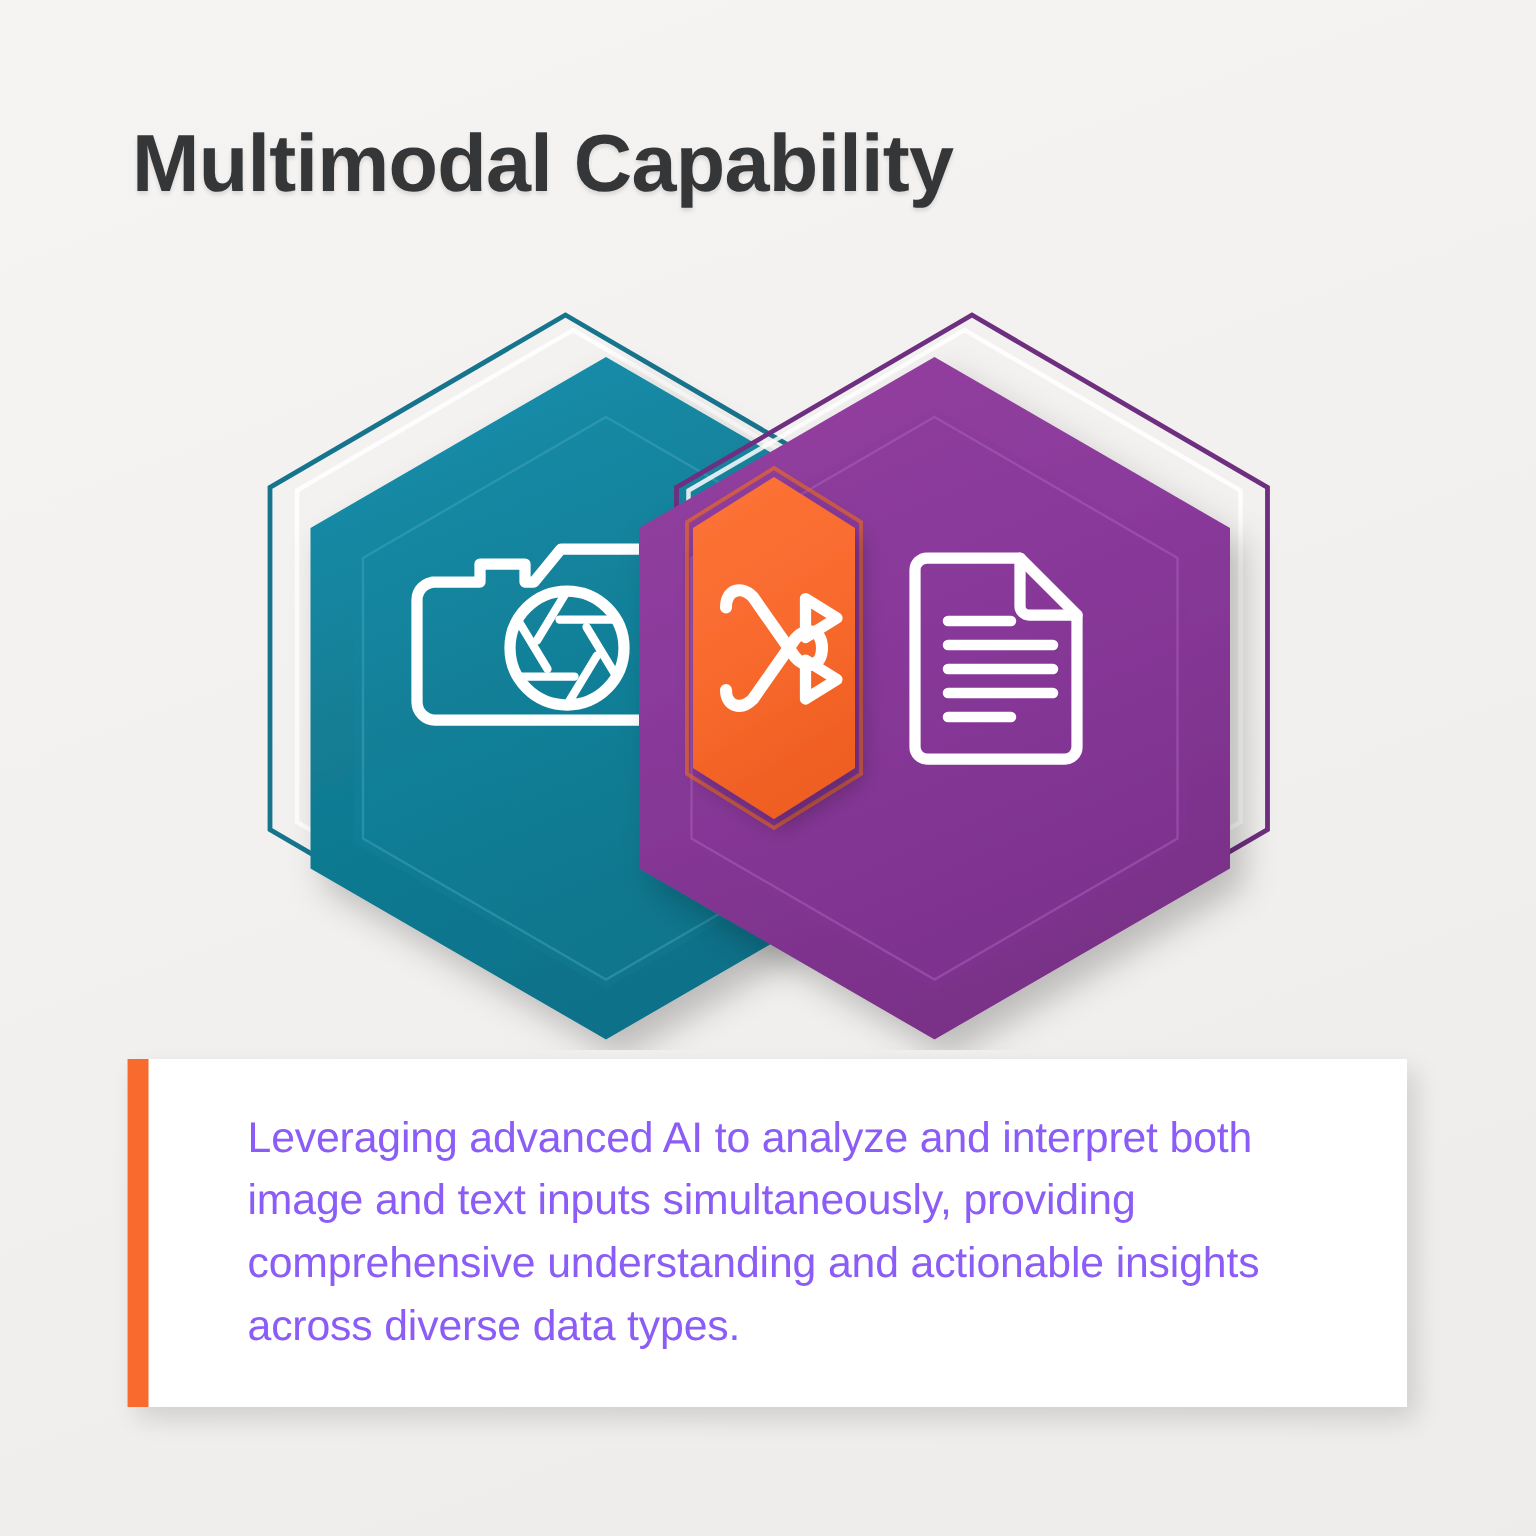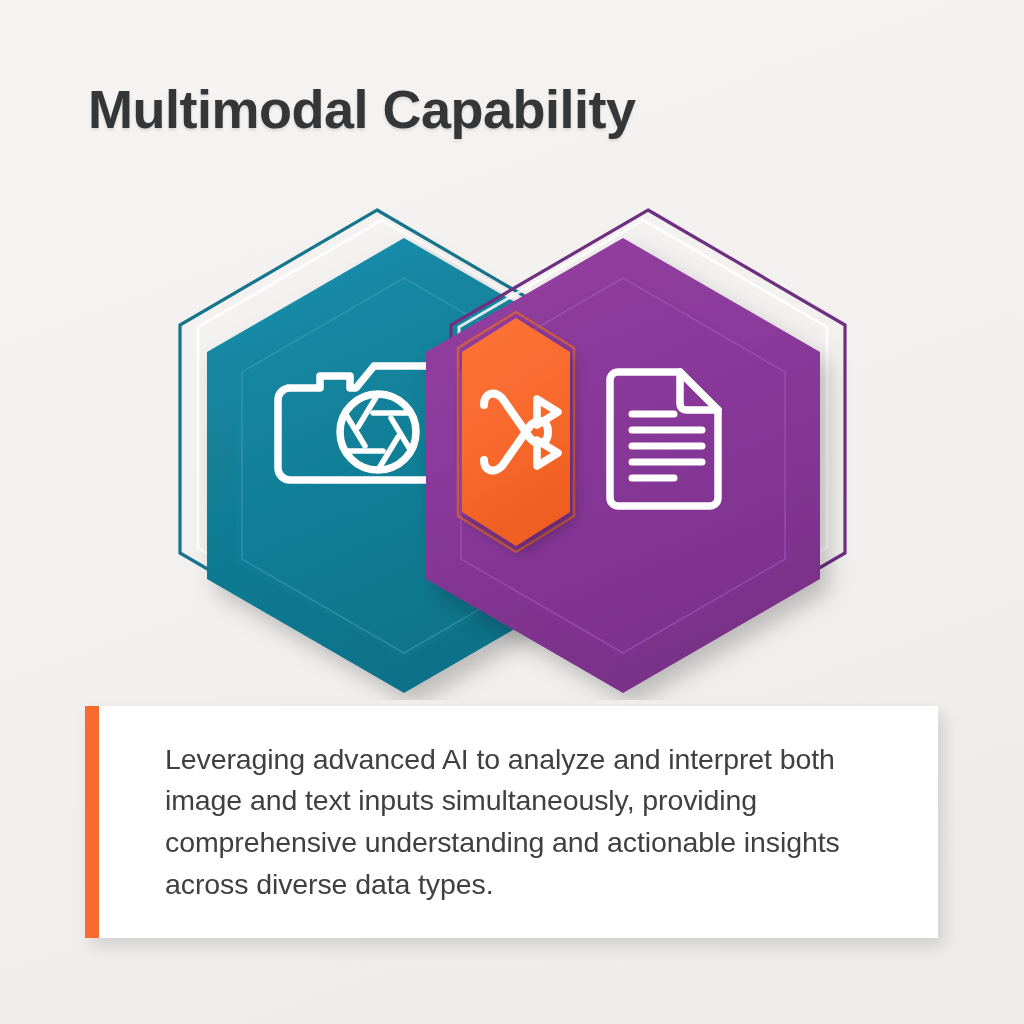--- a/index.html
+++ b/index.html
@@ -66,21 +66,21 @@
     background: #f96a2e;
     flex: 0 0 14px;
   }
   .caption-body {
     flex: 1 1 auto;
     padding: 0 42px 0 66px;
   }
   .caption-text {
     font-size: 28.5px;
     line-height: 1.465;
-    color: #404040;
+    color: #8b5cf6;
     margin: 0;
     letter-spacing: -0.1px;
   }
 </style>
 </head>
 <body>
 
 <div id="canvas">
 
   <div class="title">Multimodal Capability</div>

